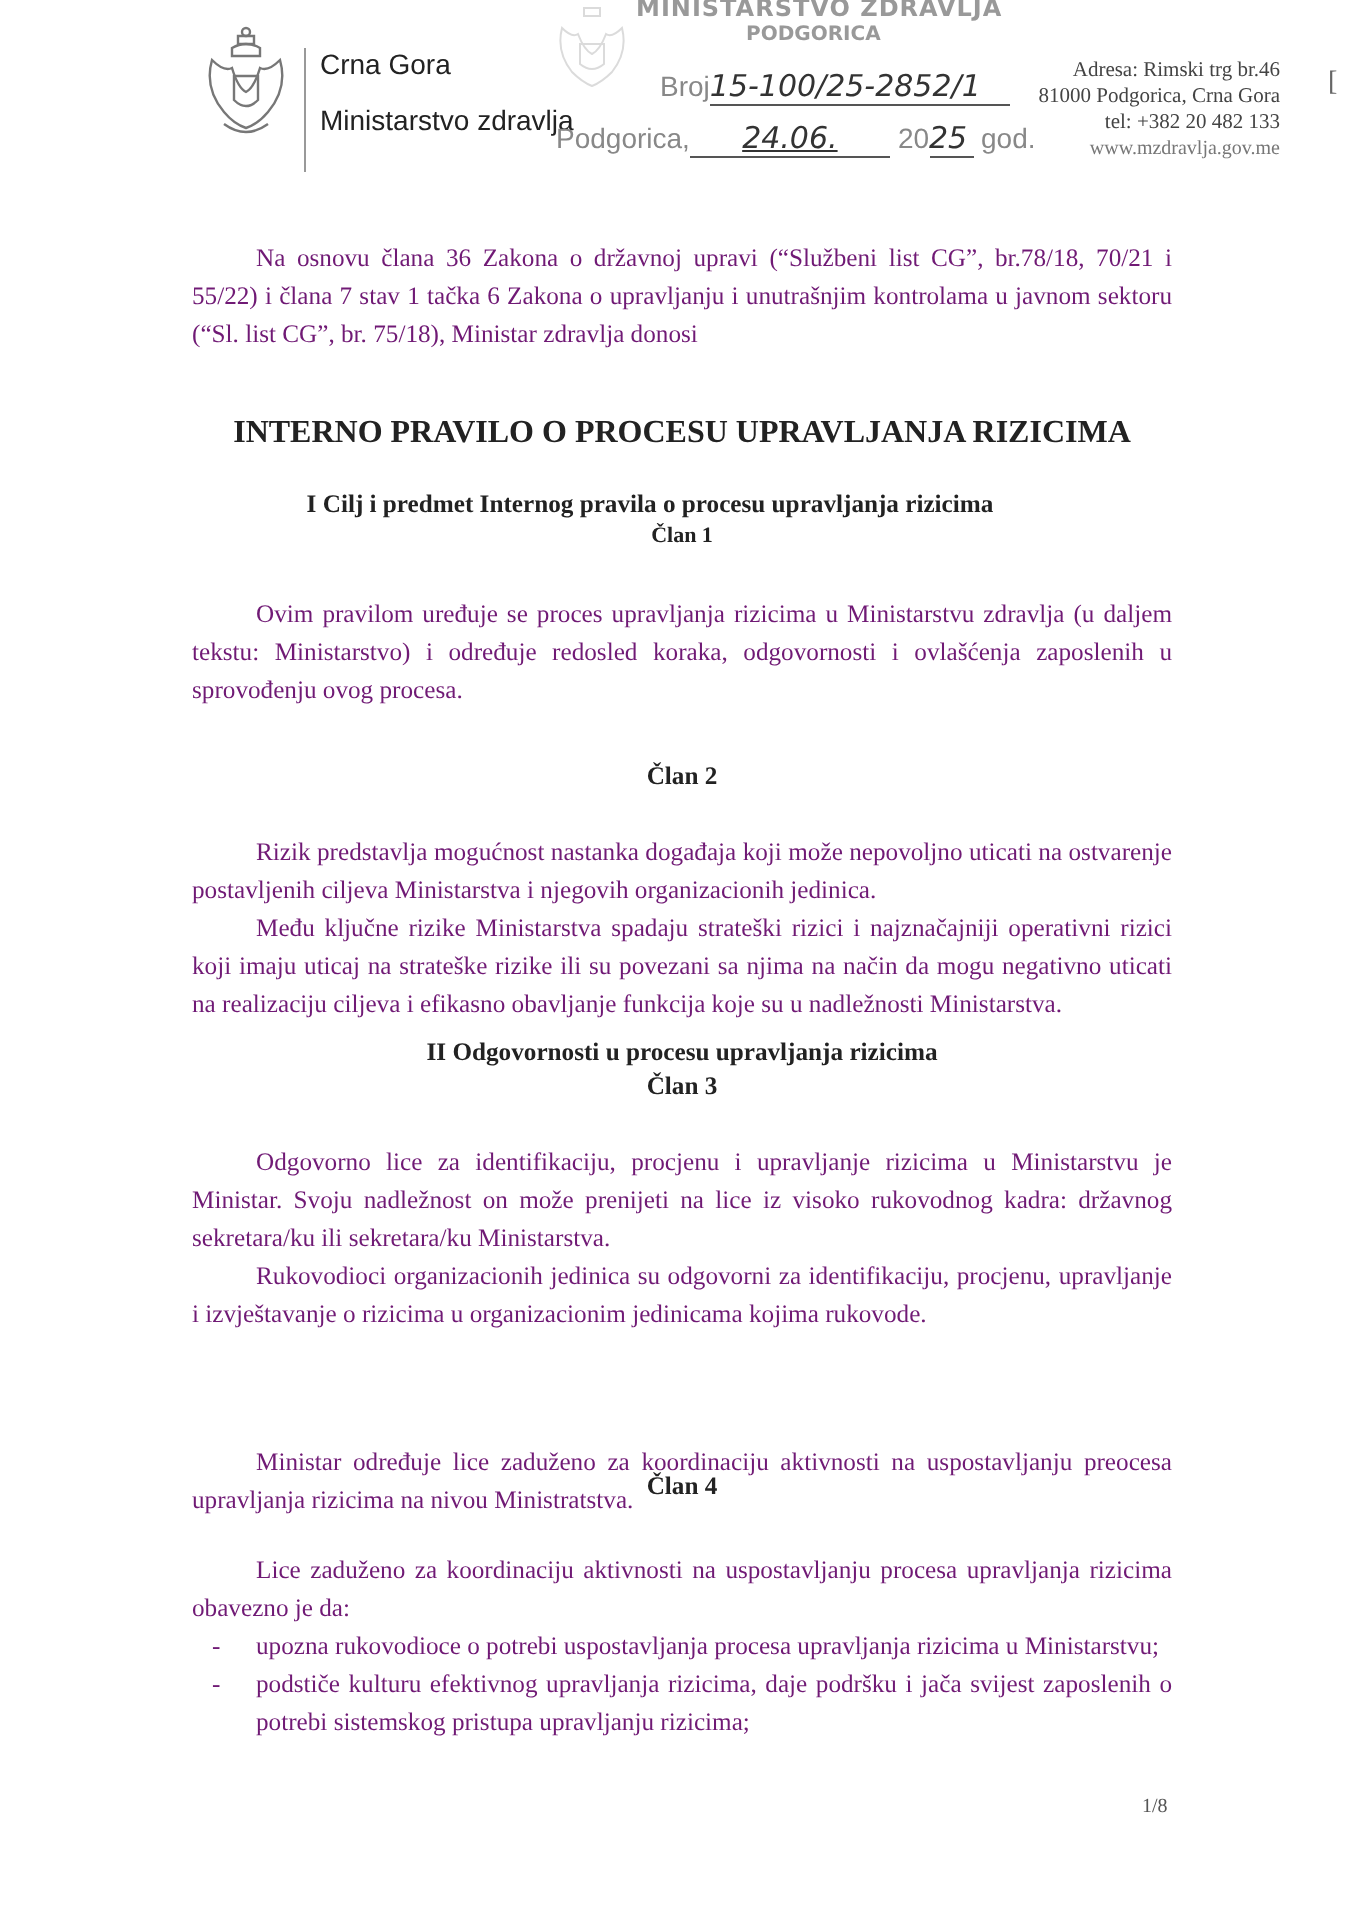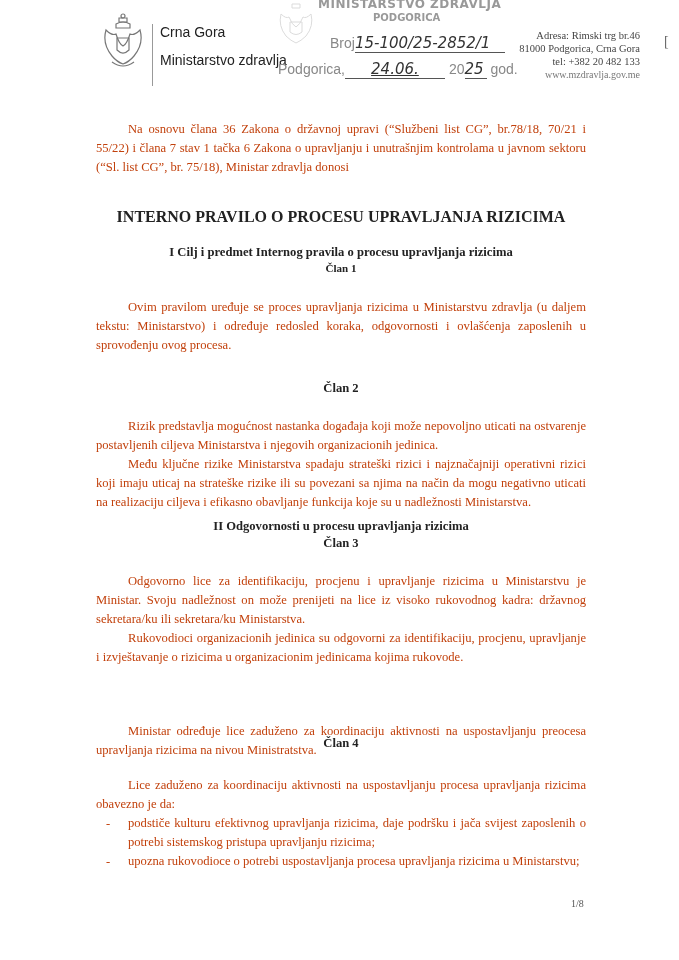--- a/index.html
+++ b/index.html
@@ -10,21 +10,21 @@
   .vrule { left:152px; top:24px; width:1px; height:62px; background:#999; }
   .org { left:160px; font-family:"Liberation Sans", sans-serif; font-size:14px; color:#222; }
   .stamp-crest { left:278px; top:0px; width:36px; height:50px; opacity:0.35; }
   .stamp-title { left:318px; top:-3px; font-family:"DejaVu Sans", sans-serif; font-size:12px; color:#999; letter-spacing:0.5px; font-weight:bold; }
   .stamp-city { left:373px; top:12px; font-family:"DejaVu Sans", sans-serif; font-size:10px; color:#999; font-weight:bold; }
   .stamp-lbl { font-family:"Liberation Sans", sans-serif; font-size:14px; color:#888; }
   .hand { font-family:"DejaVu Sans", sans-serif; font-style:italic; font-size:15px; color:#333; }
   .uline { border-bottom:1px solid #555; }
   .addr { left:500px; font-family:"Liberation Serif", serif; font-size:10.5px; color:#444; line-height:13px; text-align:right; width:140px; }
   .bracket { left:664px; top:34px; font-size:14px; color:#666; }
-  .body-text { font-size:12.6px; line-height:19px; color:#c2410c; text-align:justify; }
+  .body-text { font-size:12.6px; line-height:19px; color:#701a75; text-align:justify; }
   .indent { text-indent:32px; }
   .center { text-align:center; }
   .bold { font-weight:bold; }
   .list { list-style:none; margin:0; padding:0; }
   .list li { position:relative; padding-left:24px; }
   .list li::before { content:"-"; position:absolute; left:2px; }
   .page-no { left:571px; top:898px; font-size:10px; color:#555; }
 </style>
 </head>
 <body>
@@ -65,34 +65,34 @@
 <div class="abs addr" style="top:29px">Adresa: Rimski trg br.46</div>
 <div class="abs addr" style="top:42px">81000 Podgorica, Crna Gora</div>
 <div class="abs addr" style="top:55px">tel: +382 20 482 133</div>
 <div class="abs addr" style="top:68px; color:#777; font-size:10px;">www.mzdravlja.gov.me</div>
 <div class="abs bracket">[</div>
 
 <div class="abs body-text indent" style="left:96px; top:120px; width:490px;">Na osnovu člana 36 Zakona o državnoj upravi (“Službeni list CG”, br.78/18, 70/21 i 55/22) i člana 7 stav 1 tačka 6 Zakona o upravljanju i unutrašnjim kontrolama u javnom sektoru (“Sl. list CG”, br. 75/18), Ministar zdravlja donosi</div>
 
 <div class="abs center bold" style="left:96px; top:208px; width:490px; font-size:16px;">INTERNO PRAVILO O PROCESU UPRAVLJANJA RIZICIMA</div>
 
-<div class="abs center bold" style="left:96px; top:245px; width:490px; font-size:12.6px;">I Cilj i predmet Internog pravila o procesu upravljanja rizicima</div>
+<div class="abs center bold" style="left:80px; top:245px; width:490px; font-size:12.6px;">I Cilj i predmet Internog pravila o procesu upravljanja rizicima</div>
 <div class="abs center bold" style="left:96px; top:262px; width:490px; font-size:11px;">Član 1</div>
 <div class="abs body-text indent" style="left:96px; top:298px; width:490px;">Ovim pravilom uređuje se proces upravljanja rizicima u Ministarstvu zdravlja (u daljem tekstu: Ministarstvo) i određuje redosled koraka, odgovornosti i ovlašćenja zaposlenih u sprovođenju ovog procesa.</div>
 
 <div class="abs center bold" style="left:96px; top:381px; width:490px; font-size:12.6px;">Član 2</div>
 <div class="abs body-text indent" style="left:96px; top:417px; width:490px;">Rizik predstavlja mogućnost nastanka događaja koji može nepovoljno uticati na ostvarenje postavljenih ciljeva Ministarstva i njegovih organizacionih jedinica.</div>
 <div class="abs body-text indent" style="left:96px; top:455px; width:490px;">Među ključne rizike Ministarstva spadaju strateški rizici i najznačajniji operativni rizici koji imaju uticaj na strateške rizike ili su povezani sa njima na način da mogu negativno uticati na realizaciju ciljeva i efikasno obavljanje funkcija koje su u nadležnosti Ministarstva.</div>
 
 <div class="abs center bold" style="left:96px; top:519px; width:490px; font-size:12.6px;">II Odgovornosti u procesu upravljanja rizicima</div>
 <div class="abs center bold" style="left:96px; top:536px; width:490px; font-size:12.6px;">Član 3</div>
 <div class="abs body-text indent" style="left:96px; top:572px; width:490px;">Odgovorno lice za identifikaciju, procjenu i upravljanje rizicima u Ministarstvu je Ministar. Svoju nadležnost on može prenijeti na lice iz visoko rukovodnog kadra: državnog sekretara/ku ili sekretara/ku Ministarstva.</div>
 <div class="abs body-text indent" style="left:96px; top:629px; width:490px;">Rukovodioci organizacionih jedinica su odgovorni za identifikaciju, procjenu, upravljanje i izvještavanje o rizicima u organizacionim jedinicama kojima rukovode.</div>
 
 <div class="abs center bold" style="left:96px; top:688px; width:490px; font-size:12.6px;margin-top:48px;">Član 4</div>
 <div class="abs body-text indent" style="left:96px; top:722px; width:490px;">Ministar određuje lice zaduženo za koordinaciju aktivnosti na uspostavljanju preocesa upravljanja rizicima na nivou Ministratstva.</div>
 <div class="abs body-text indent" style="left:96px; top:776px; width:490px;">Lice zaduženo za koordinaciju aktivnosti na uspostavljanju procesa upravljanja rizicima obavezno je da:</div>
 <ul class="abs list body-text" style="left:104px; top:814px; width:482px;">
+  <li>upozna rukovodioce o potrebi uspostavljanja procesa upravljanja rizicima u Ministarstvu;</li>
   <li>podstiče kulturu efektivnog upravljanja rizicima, daje podršku i jača svijest zaposlenih o potrebi sistemskog pristupa upravljanju rizicima;</li>
-  <li>upozna rukovodioce o potrebi uspostavljanja procesa upravljanja rizicima u Ministarstvu;</li>
 </ul>
 
 <div class="abs page-no">1/8</div>
 
 </body></html>

